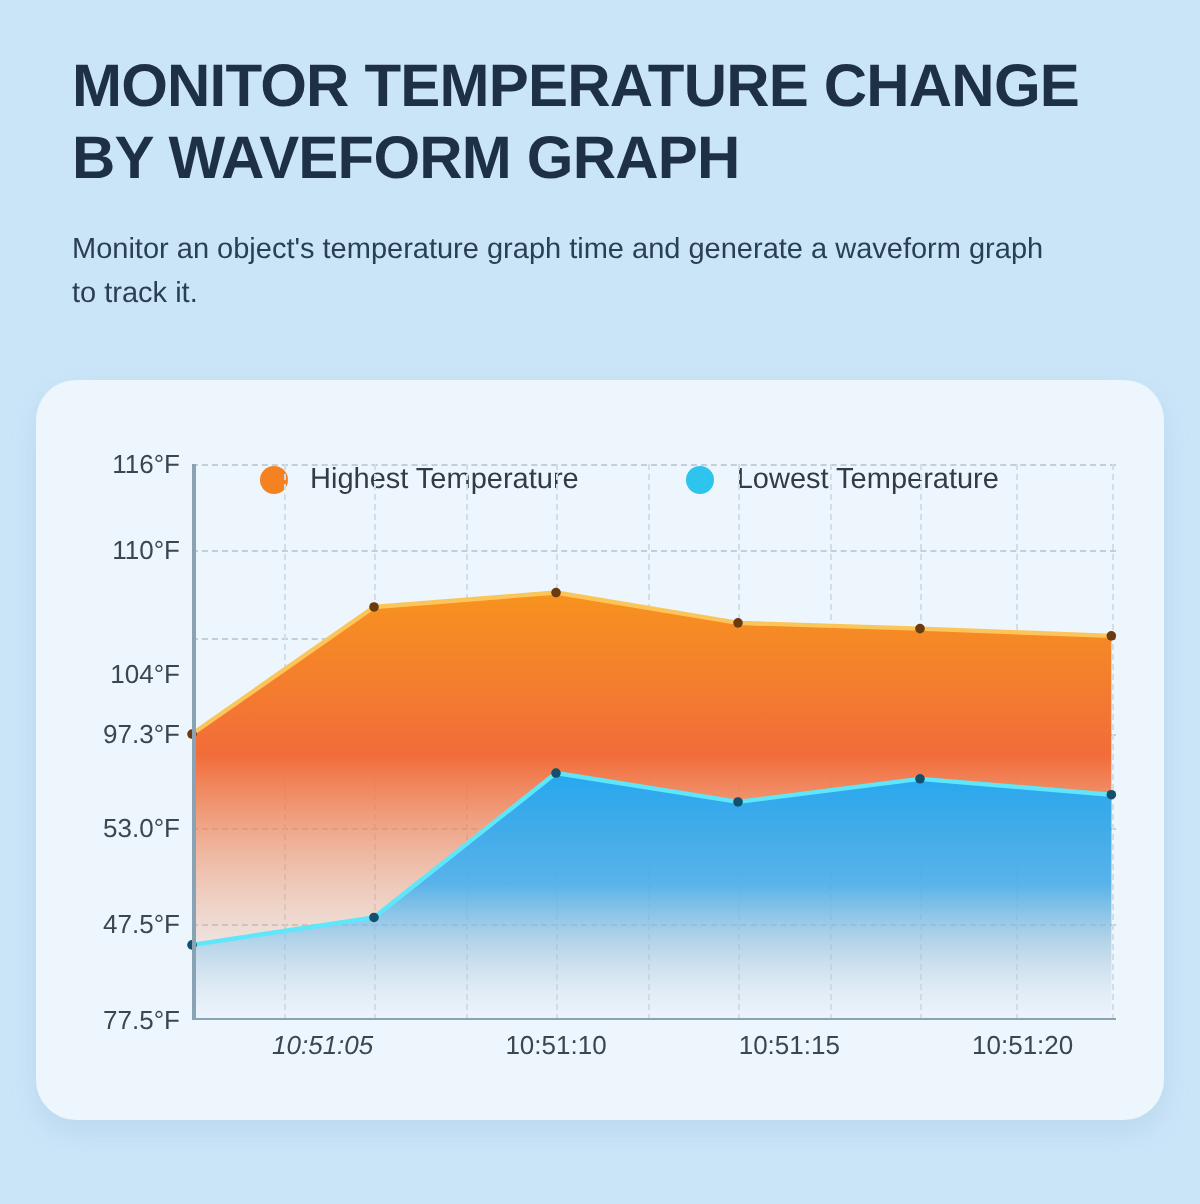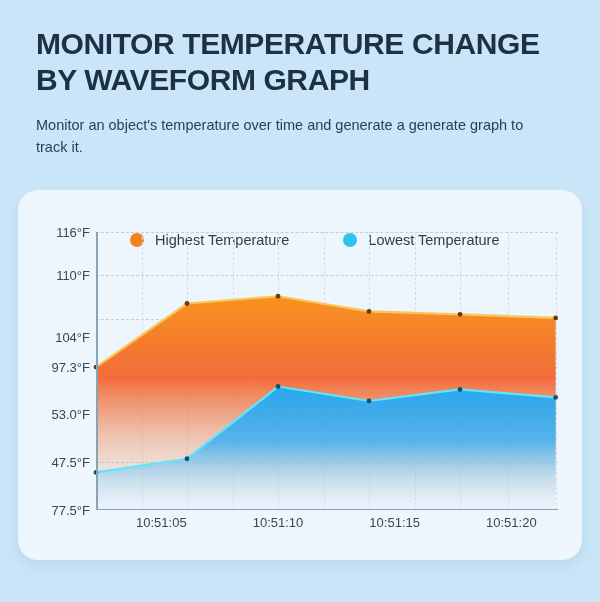--- a/index.html
+++ b/index.html
@@ -176,21 +176,21 @@
 
   svg.series { position: absolute; left: 0; top: 0; overflow: visible; }
 </style>
 </head>
 <body>
 
 <div class="page">
 
   <div class="header">
     <h1 class="title">MONITOR TEMPERATURE CHANGE BY WAVEFORM GRAPH</h1>
-    <p class="subtitle">Monitor an object's temperature over time and generate a generate graph to track it.</p>
+    <p class="subtitle">Monitor an object's temperature graph time and generate a waveform graph to track it.</p>
   </div>
 
   <div class="card">
 
     <div class="legend">
       <div class="legend-item">
         <span class="legend-dot high"></span>
         <span class="legend-label">Highest Temperature</span>
       </div>
       <div class="legend-item">
@@ -257,20 +257,20 @@
           <circle cx="182.00" cy="154.52" r="2.4" fill="#12506e"></circle>
           <circle cx="273.00" cy="168.97" r="2.4" fill="#12506e"></circle>
           <circle cx="364.00" cy="157.41" r="2.4" fill="#12506e"></circle>
           <circle cx="459.67" cy="165.36" r="2.4" fill="#12506e"></circle>
         </svg>
       <div class="axis-line-y"></div>
       <div class="axis-line-x"></div>
     </div>
 
     <div class="xlabels" id="xlabels">
-        <div class="xlabel" style="left: 65.3333px;">10:51:05</div>
+        <div class="xlabel" style="left: 65.3333px; font-style: italic;">10:51:05</div>
         <div class="xlabel" style="left: 182px;">10:51:10</div>
         <div class="xlabel" style="left: 298.667px;">10:51:15</div>
         <div class="xlabel" style="left: 415.333px;">10:51:20</div>
       </div>
 
   </div>
 </div>
 
 </body></html>

